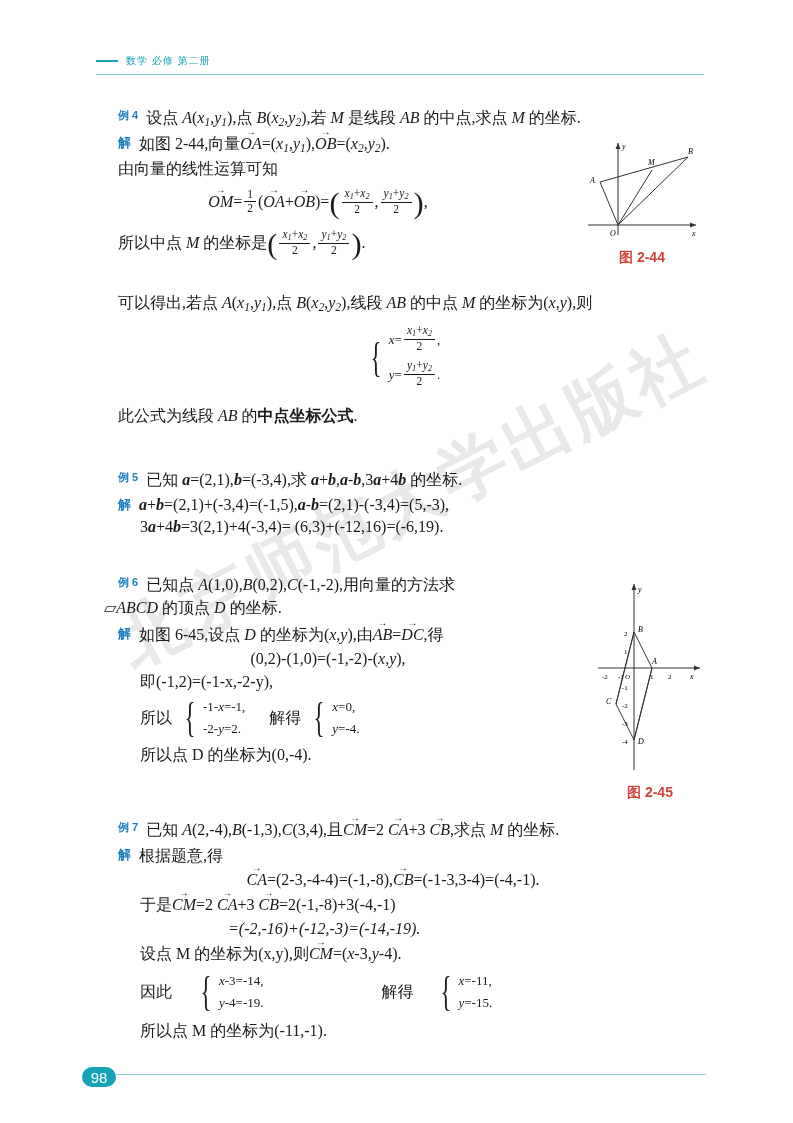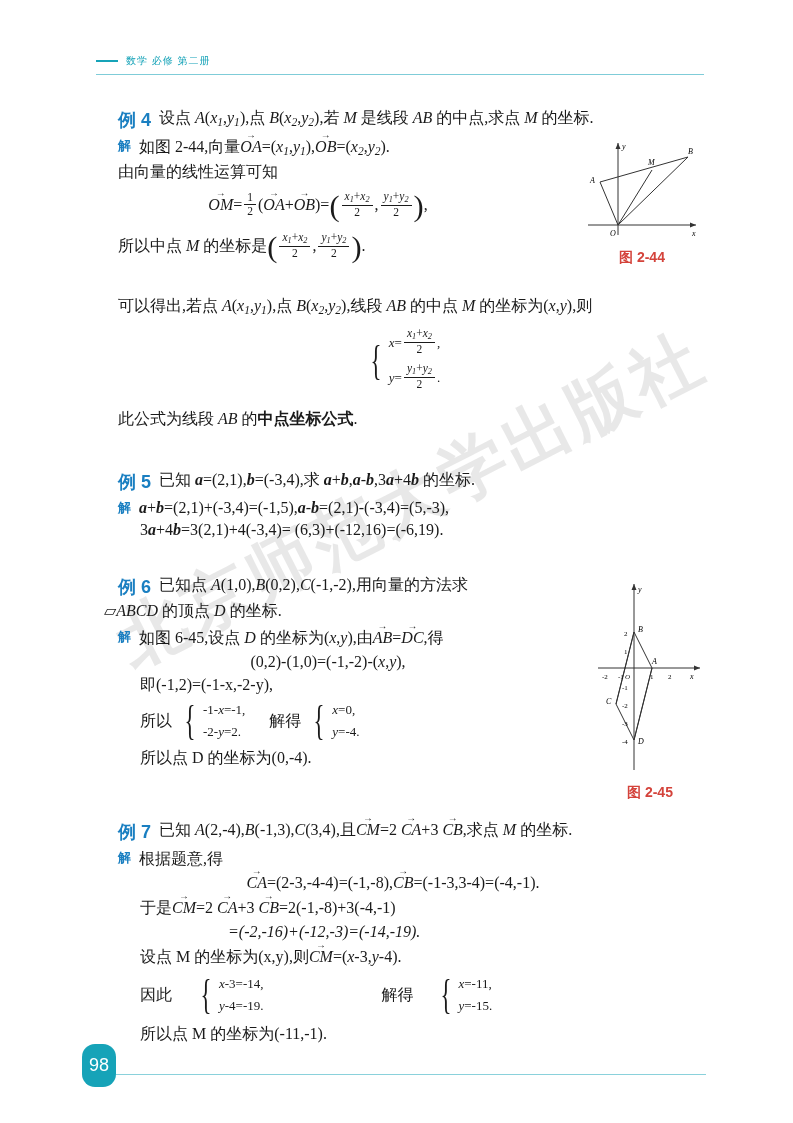--- a/index.html
+++ b/index.html
@@ -32,21 +32,21 @@
   .watermark{
     position:absolute;left:150px;top:470px;width:520px;height:340px;
     font-family:"Liberation Serif",serif;
     font-size:68px;color:rgba(120,120,120,.17);
     transform:rotate(-27deg);
     white-space:nowrap;letter-spacing:4px;
     pointer-events:none;user-select:none;
     font-weight:bold;
   }
   .blk{position:absolute;}
-  .ex-label{color:#1a7fc1;font-weight:bold;font-family:"Liberation Sans",sans-serif;font-size:18px;}
+  .ex-label{color:#1a7fc1;font-weight:bold;font-family:"Liberation Sans",sans-serif;font-size:11px;}
   .solve{color:#1a7fc1;font-weight:bold;font-family:"Liberation Sans",sans-serif;font-size:13px;}
   .it{font-style:italic;}
   .bd{font-weight:bold;}
   .row{display:flex;align-items:flex-start;gap:8px;}
   .ctr{text-align:center;}
 
   
   .frac{display:inline-flex;flex-direction:column;vertical-align:middle;
         text-align:center;font-size:11.5px;line-height:1.15;margin:0 2px;
         position:relative;top:-0.15em;}
@@ -70,24 +70,24 @@
 
   
   .fig{position:absolute;border:0;}
   .fig-cap{
     text-align:center;color:#d4433b;font-weight:bold;font-size:14px;
     font-family:"Liberation Sans",sans-serif;margin-top:2px;
   }
 
   
   .pagenum{
-    position:absolute;left:82px;bottom:36px;width:34px;height:43px;
+    position:absolute;left:82px;bottom:36px;width:34px;height:20px;
     background:#16a3b8;color:#fff;border-radius:13px;
     display:flex;align-items:center;justify-content:center;
-    font-size:18px;font-family:"Liberation Sans",sans-serif;
+    font-size:15px;font-family:"Liberation Sans",sans-serif;
   }
   .botline{
     position:absolute;left:116px;bottom:48px;width:590px;height:1px;background:#16a3b8;opacity:.5;
   }
   svg text{font-family:"Liberation Serif",serif;}
 </style>
 </head>
 <body>
 
 <div class="page">

